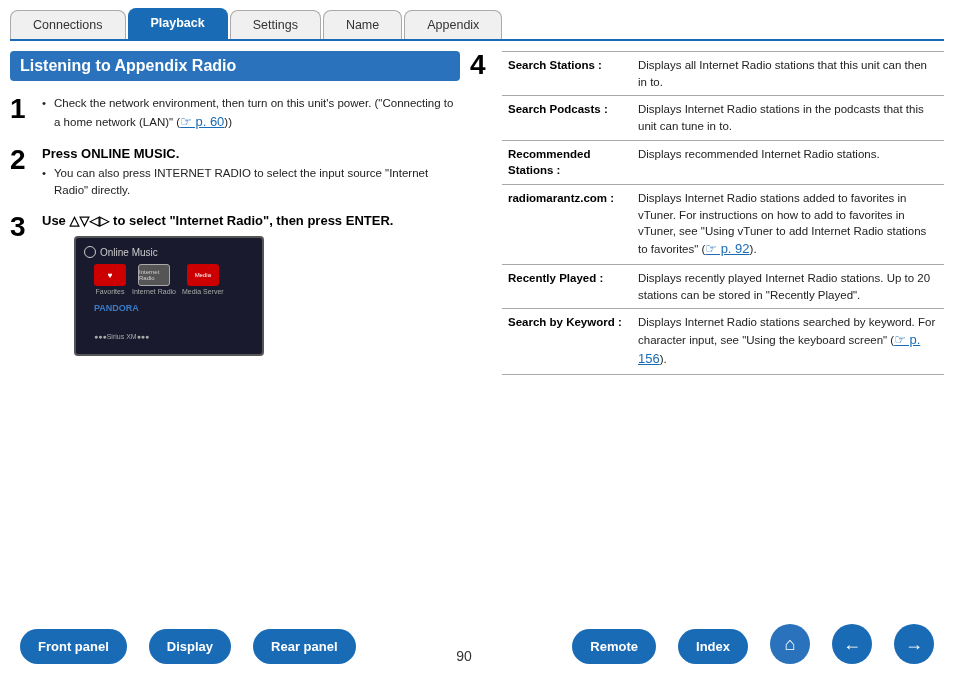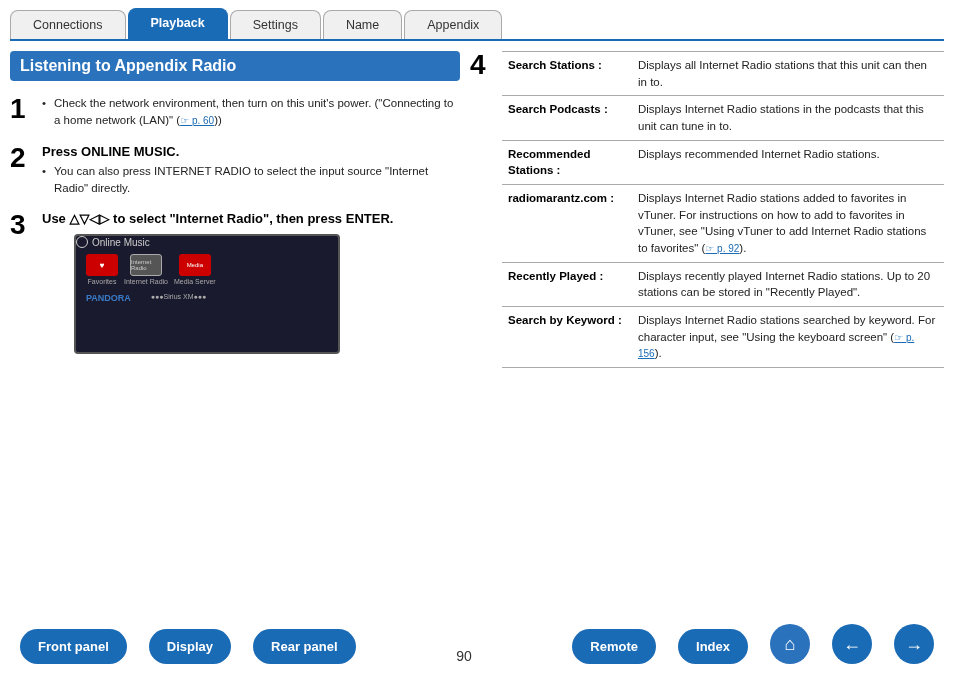--- a/index.html
+++ b/index.html
@@ -96,30 +96,31 @@
       color: #222;
     }
     .bullet-list li::before {
       content: "•";
       position: absolute;
       left: 0;
     }
     .link-ref {
       color: #1a6bb5;
       text-decoration: underline;
-      font-size: 10px;
+      font-size: 13px;
     }
 
     
     .screen-mockup {
       background: #1a1a2e;
       border: 2px solid #555;
       border-radius: 4px;
+      padding: 8px;
       margin-top: 8px;
-      width: 266px;
+      width: 190px;
       height: 120px;
       margin-left: 32px;
     }
     .screen-header {
       color: #ccc;
       font-size: 10px;
       margin-bottom: 6px;
       display: flex;
       align-items: center;
       gap: 4px;
@@ -157,20 +158,21 @@
     .icon-media { background: #c00; }
     .screen-item-label {
       color: #aaa;
       font-size: 7px;
       text-align: center;
     }
     .screen-bottom {
       display: flex;
       gap: 20px;
       padding-left: 10px;
+      flex-direction: column;
     }
     .pandora-text {
       color: #3a7bc8;
       font-size: 9px;
       font-weight: bold;
     }
     .sirius-text {
       color: #aaa;
       font-size: 7px;
     }

